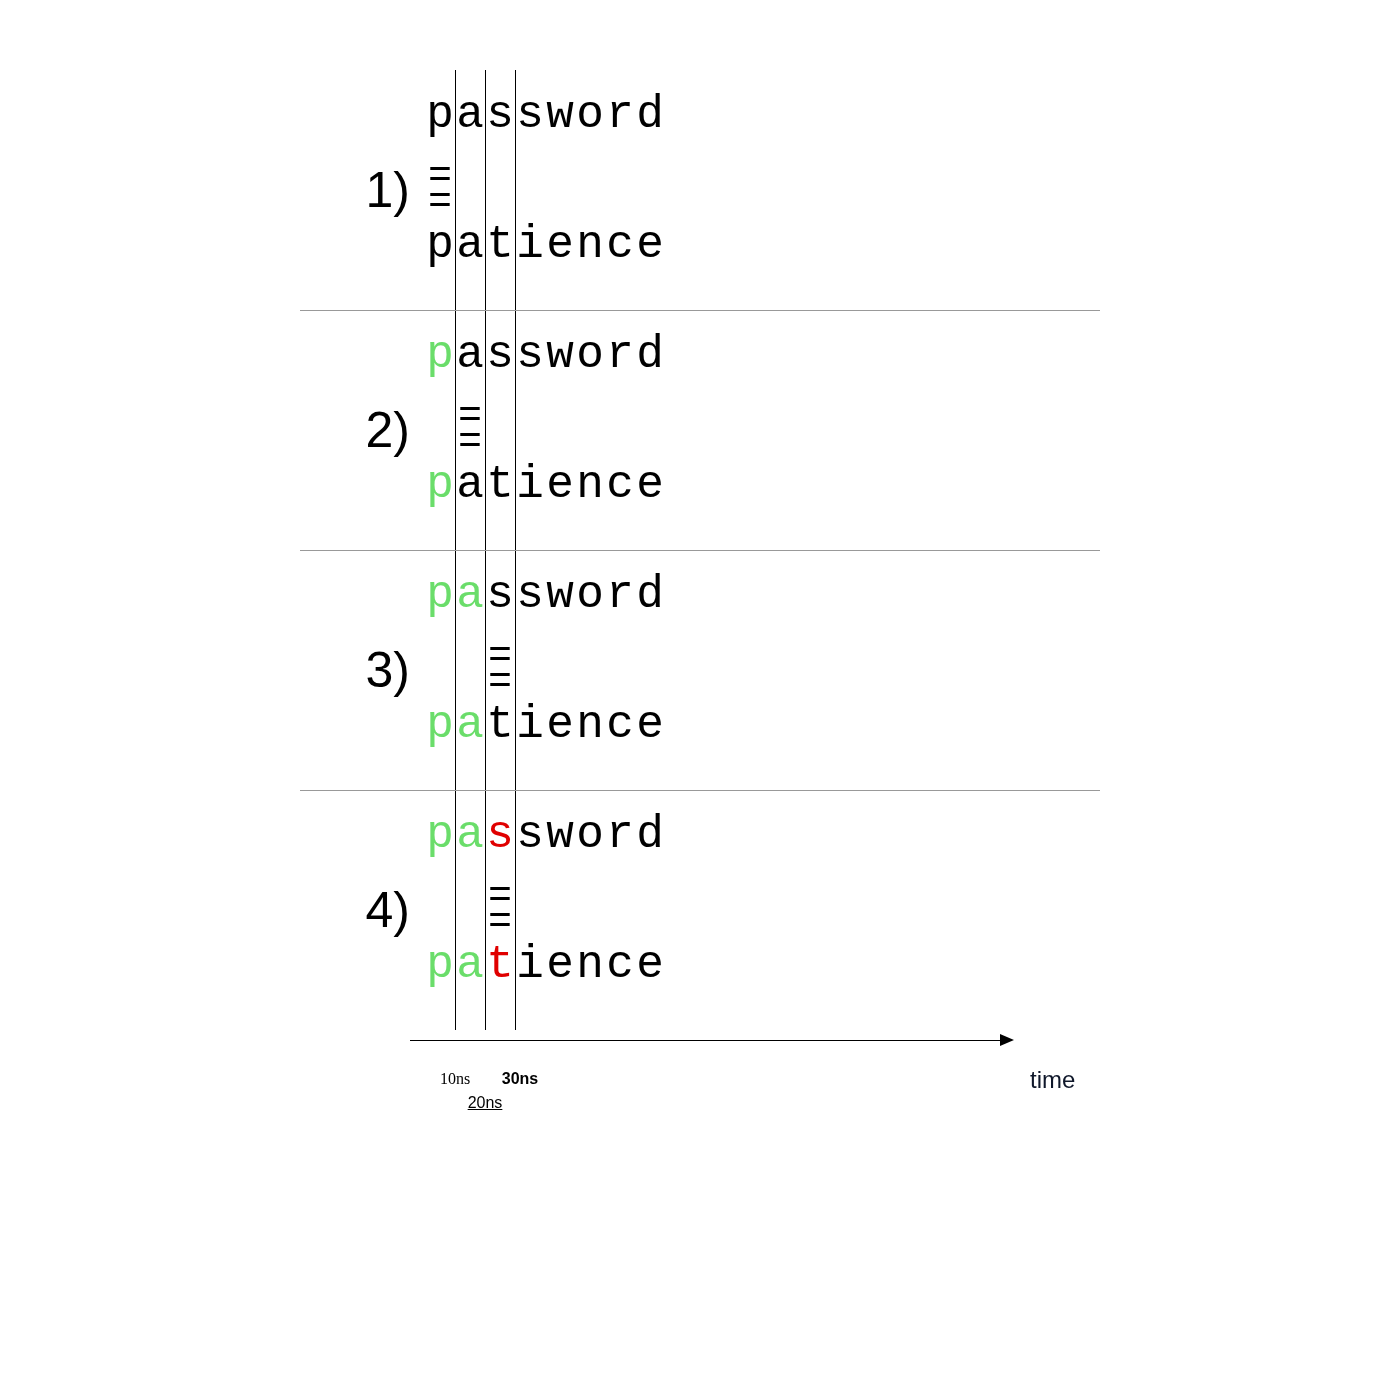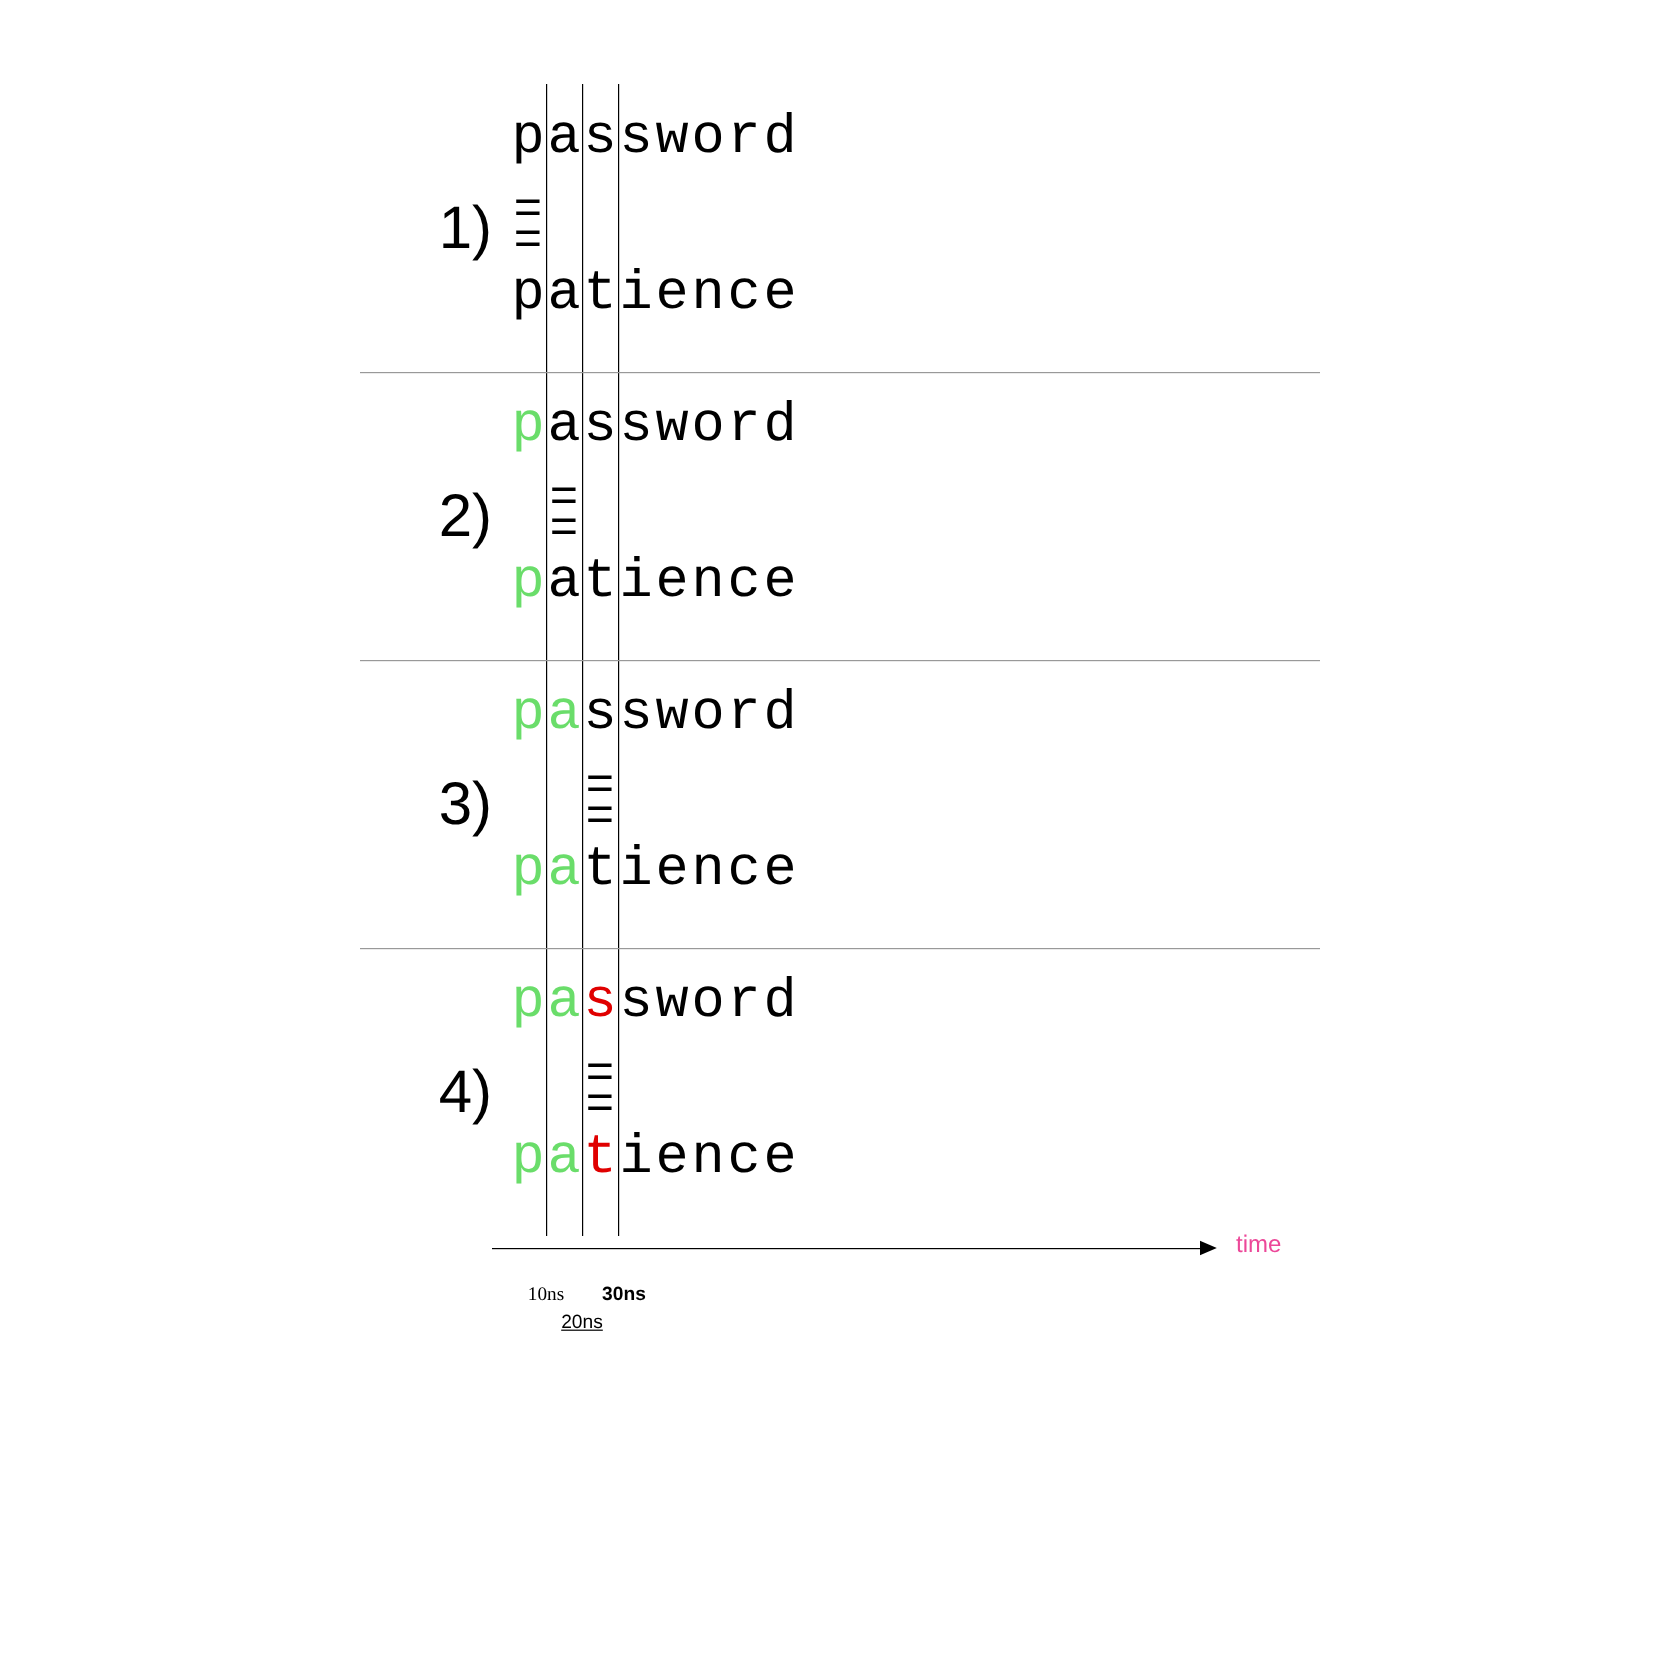--- a/index.html
+++ b/index.html
@@ -72,23 +72,24 @@
   .arrowhead {
     position: absolute;
     width: 0; height: 0;
     border-top: 6px solid transparent;
     border-bottom: 6px solid transparent;
     border-left: 14px solid #000;
     transform: translateY(-6px);
   }
   .axis-label {
     position: absolute;
-    font-size: 20px;
+    font-size: 24px;
     font-weight: 300;
-    color: #ec4899;
+    color: #0f172a;
+    margin-top: 40px;
   }
   .tick-label {
     position: absolute;
     font-size: 16px;
     font-weight: 300;
     color: #000;
     transform: translateX(-50%);
     white-space: nowrap;
   }
 </style>

